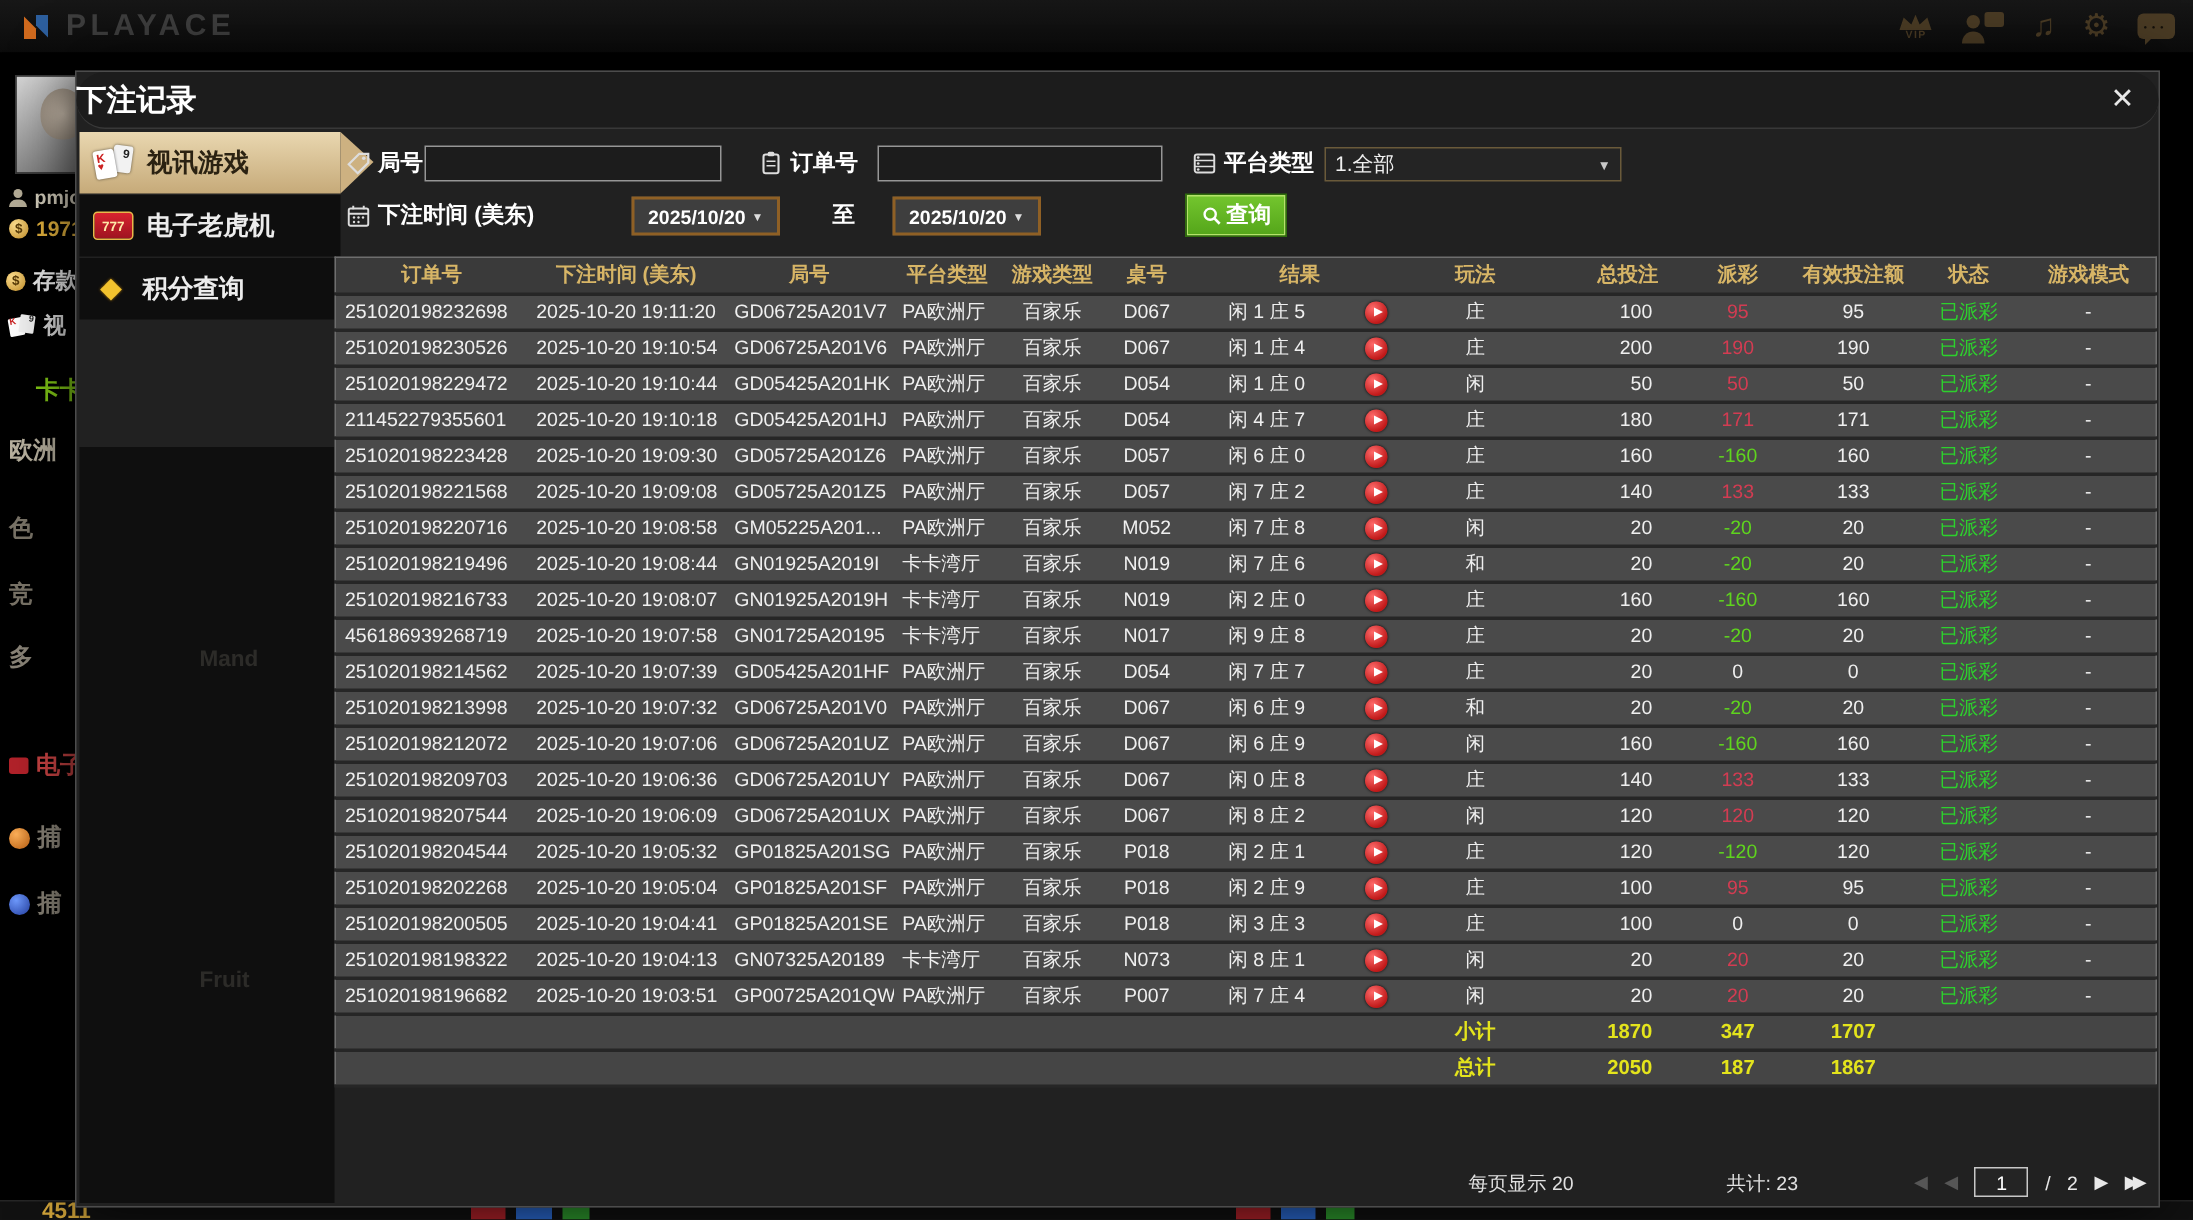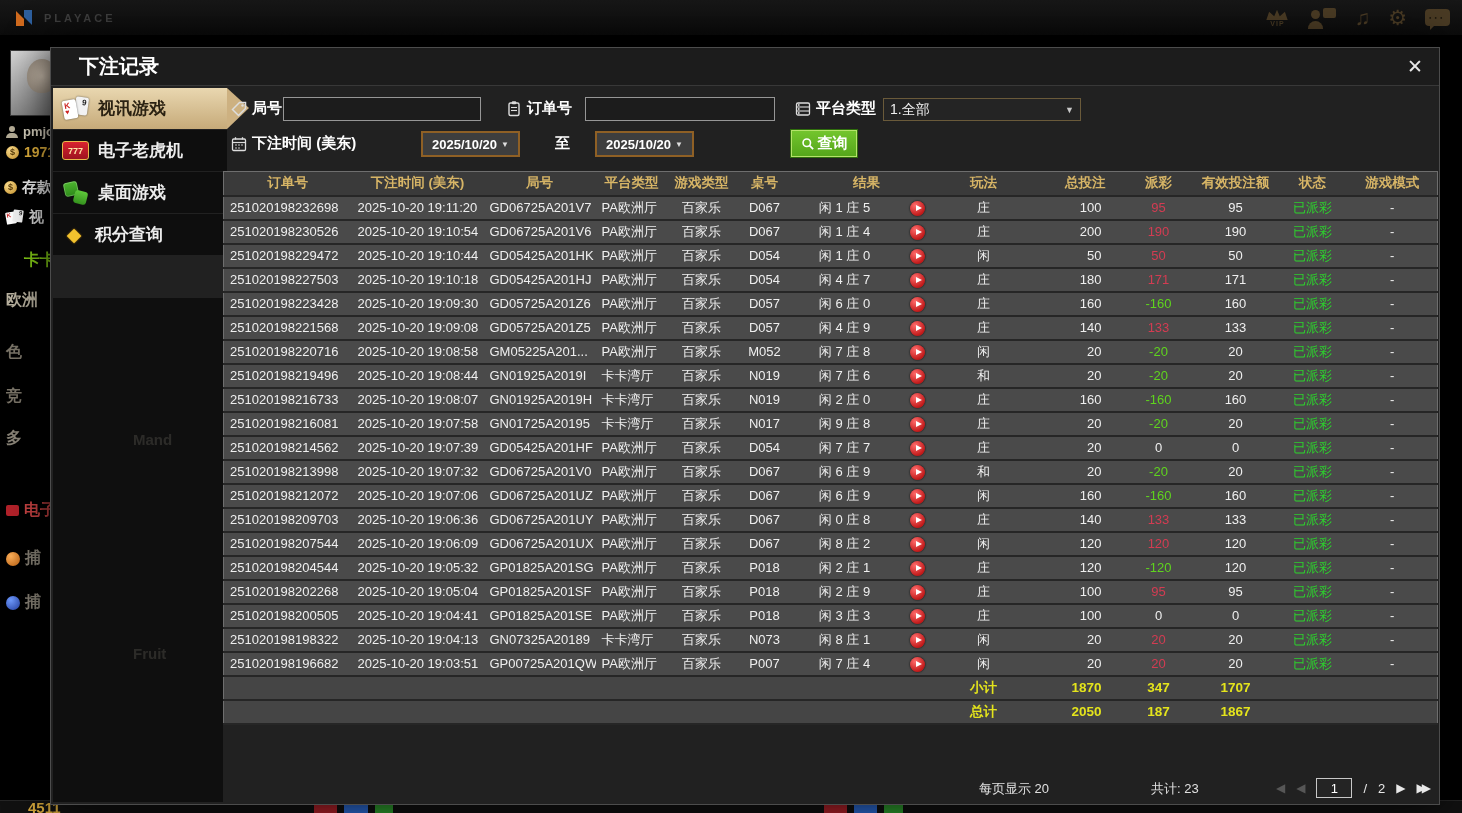--- a/index.html
+++ b/index.html
@@ -2,21 +2,21 @@
 <html><head>
 <meta charset="utf-8">
 <style>
   *{margin:0;padding:0;box-sizing:border-box;}
   html,body{width:1462px;height:813px;overflow:hidden;}
   body{background:#000;font-family:"Liberation Sans","DejaVu Sans",sans-serif;position:relative;color:#eee;}
 
   
   .topbar{position:absolute;left:0;top:0;width:100%;height:36px;background:linear-gradient(#171717,#0b0b0b);border-bottom:1px solid #000;display:flex;align-items:center;padding:0 12px;z-index:5;}
   .brand{display:flex;align-items:center;gap:8px;}
-  .brand-text{font-size:11px;font-weight:bold;letter-spacing:3px;color:#3e3e3e;}
+  .brand-text{font-size:20px;font-weight:bold;letter-spacing:3px;color:#3e3e3e;}
   .top-icons{margin-left:auto;display:flex;align-items:center;gap:18px;}
   .tico{color:#4a3b24;display:inline-flex;align-items:center;justify-content:center;cursor:pointer;}
   .ic-vip{display:flex;flex-direction:column;align-items:center;line-height:1;}
   .ic-vip .viptxt{font-size:7px;font-weight:bold;color:#4a3b24;letter-spacing:1px;margin-top:-1px;}
   .glyph{font-size:21px;line-height:1;}
   .ic-support{position:relative;width:28px;height:24px;}
   .ic-support::before{content:'';position:absolute;left:3px;top:4px;width:9px;height:9px;border-radius:50%;background:#4a3b24;}
   .ic-support::after{content:'';position:absolute;left:0;bottom:1px;width:15px;height:8px;border-radius:8px 8px 0 0;background:#4a3b24;}
   .ic-support .bub{position:absolute;right:0;top:2px;width:13px;height:10px;border-radius:2px;background:#4a3b24;}
   .ic-chat{width:25px;height:17px;border-radius:4px;background:#4a3b24;position:relative;}
@@ -45,21 +45,21 @@
   .bs-inner{position:absolute;top:1px;left:0;width:100%;white-space:nowrap;}
   .bs-gold{position:absolute;left:28px;top:-3px;font-size:15px;font-weight:bold;color:#d7a93c;}
   .bs-seg{position:absolute;top:0;display:flex;gap:7px;align-items:center;}
   .badge{display:inline-block;font-size:8px;color:#fff;padding:16px 2px;border-radius:1px;line-height:10px;}
   .b-red{background:#b3222a;} .b-blue{background:#2b6bd4;} .b-green{background:#2f9e2f;}
   .jp{background:#1d3f8f;color:#dfe6ff;border-radius:7px;padding:0 6px;font-size:8px;line-height:11px;}
   .bs-game{color:#8a6d2f;font-weight:bold;}
 
   
   .modal{position:absolute;left:50px;top:47px;width:1390px;height:758px;background:#212121;border:1px solid #4c4c4c;box-shadow:0 0 40px rgba(0,0,0,.85);z-index:10;}
-  .m-title{height:38px;display:flex;align-items:center;padding-left:28px;font-size:20px;font-weight:bold;color:#fff;border-bottom:1px solid #383838;background:#1c1c1c;}
+  .m-title{height:38px;display:flex;align-items:center;padding-left:0;font-size:20px;font-weight:bold;color:#fff;border-bottom:1px solid #383838;background:#1c1c1c;border-radius:19px;}
   .m-close{position:absolute;right:16px;top:9px;font-size:19px;color:#e8e8e8;cursor:pointer;line-height:1;}
 
   
   .menu{position:absolute;left:2px;top:40px;width:174px;}
   .menu-item{height:41px;margin-bottom:1px;background:rgba(13,13,13,.93);display:flex;align-items:center;gap:9px;padding-left:9px;font-size:17px;font-weight:bold;color:#ececec;cursor:pointer;position:relative;}
   .menu-item.active{background:linear-gradient(#e9d7b0,#c6aa79);color:#2b2212;}
   .menu-item.active::after{content:'';position:absolute;left:100%;top:0;border-left:22px solid #cdb181;border-top:20px solid transparent;border-bottom:21px solid transparent;}
   .menu-tail{position:absolute;left:2px;top:250px;bottom:2px;width:170px;background:rgba(13,13,13,.88);overflow:hidden;}
   .ghost{position:absolute;left:80px;color:#cfc8b8;opacity:.15;font-size:15px;font-weight:bold;}
 
@@ -222,24 +222,20 @@
       <div class="menu-item active">
         <span class="ic ic-cards">
           <span class="cb"></span>
           <span class="cf"></span>
         </span>
         <span>视讯游戏</span>
       </div>
       <div class="menu-item">
         <span class="ic ic-slots"></span>
         <span>电子老虎机</span>
-      </div>
-      <div class="menu-item">
-        <span class="ic ic-dice"></span>
-        <span>桌面游戏</span>
       </div>
       <div class="menu-item">
         <span class="ic ic-diamond"></span>
         <span>积分查询</span>
       </div>
     </div>
   <div class="menu-tail" id="menu-tail">
       <span class="ghost" style="top: 133px;">Mand</span>
       <span class="ghost" style="top: 347px;">Fruit</span>
     </div>
@@ -390,21 +386,21 @@
             <td class="ac">闲 1 庄 0</td>
             <td class="ac"><span class="play-btn"><span class="tri"></span></span></td>
             <td class="ac">闲</td>
             <td class="ar">50</td>
             <td class="ac pos">50</td>
             <td class="ac">50</td>
             <td class="ac st">已派彩</td>
             <td class="ac">-</td>
           </tr>
           <tr>
-            <td class="al">251020198227503</td>
+            <td class="al">211452279355601</td>
             <td class="al">2025-10-20 19:10:18</td>
             <td class="al">GD05425A201HJ</td>
             <td class="al">PA欧洲厅</td>
             <td class="ac">百家乐</td>
             <td class="ac">D054</td>
             <td class="ac">闲 4 庄 7</td>
             <td class="ac"><span class="play-btn"><span class="tri"></span></span></td>
             <td class="ac">庄</td>
             <td class="ar">180</td>
             <td class="ac pos">171</td>
@@ -428,21 +424,21 @@
             <td class="ac st">已派彩</td>
             <td class="ac">-</td>
           </tr>
           <tr>
             <td class="al">251020198221568</td>
             <td class="al">2025-10-20 19:09:08</td>
             <td class="al">GD05725A201Z5</td>
             <td class="al">PA欧洲厅</td>
             <td class="ac">百家乐</td>
             <td class="ac">D057</td>
-            <td class="ac">闲 4 庄 9</td>
+            <td class="ac">闲 7 庄 2</td>
             <td class="ac"><span class="play-btn"><span class="tri"></span></span></td>
             <td class="ac">庄</td>
             <td class="ar">140</td>
             <td class="ac pos">133</td>
             <td class="ac">133</td>
             <td class="ac st">已派彩</td>
             <td class="ac">-</td>
           </tr>
           <tr>
             <td class="al">251020198220716</td>
@@ -486,21 +482,21 @@
             <td class="ac">闲 2 庄 0</td>
             <td class="ac"><span class="play-btn"><span class="tri"></span></span></td>
             <td class="ac">庄</td>
             <td class="ar">160</td>
             <td class="ac neg">-160</td>
             <td class="ac">160</td>
             <td class="ac st">已派彩</td>
             <td class="ac">-</td>
           </tr>
           <tr>
-            <td class="al">251020198216081</td>
+            <td class="al">456186939268719</td>
             <td class="al">2025-10-20 19:07:58</td>
             <td class="al">GN01725A20195</td>
             <td class="al">卡卡湾厅</td>
             <td class="ac">百家乐</td>
             <td class="ac">N017</td>
             <td class="ac">闲 9 庄 8</td>
             <td class="ac"><span class="play-btn"><span class="tri"></span></span></td>
             <td class="ac">庄</td>
             <td class="ar">20</td>
             <td class="ac neg">-20</td>

